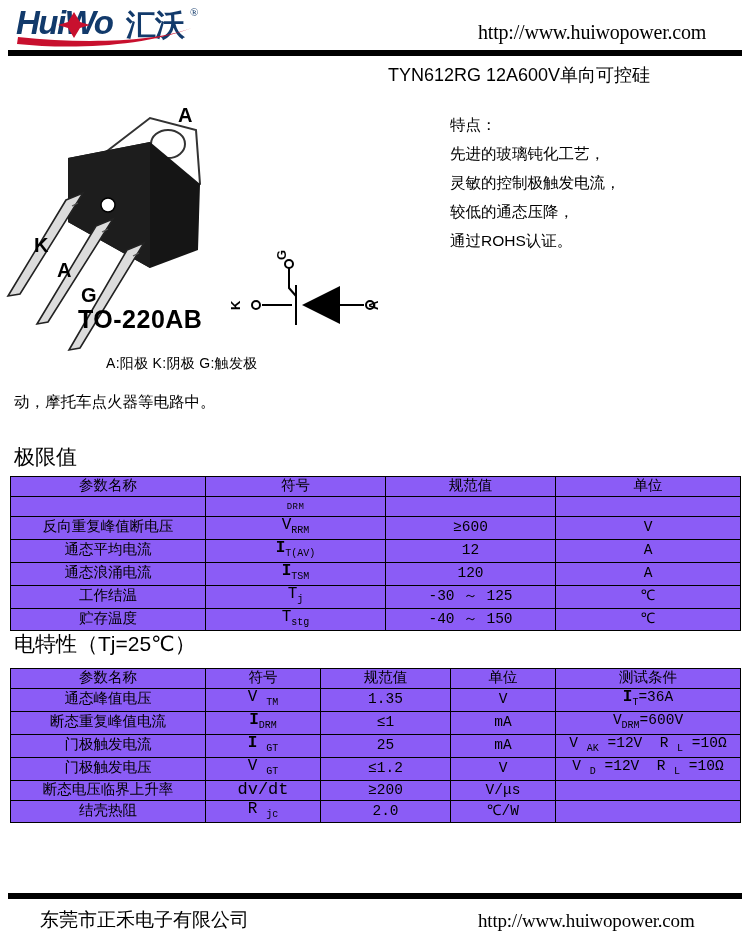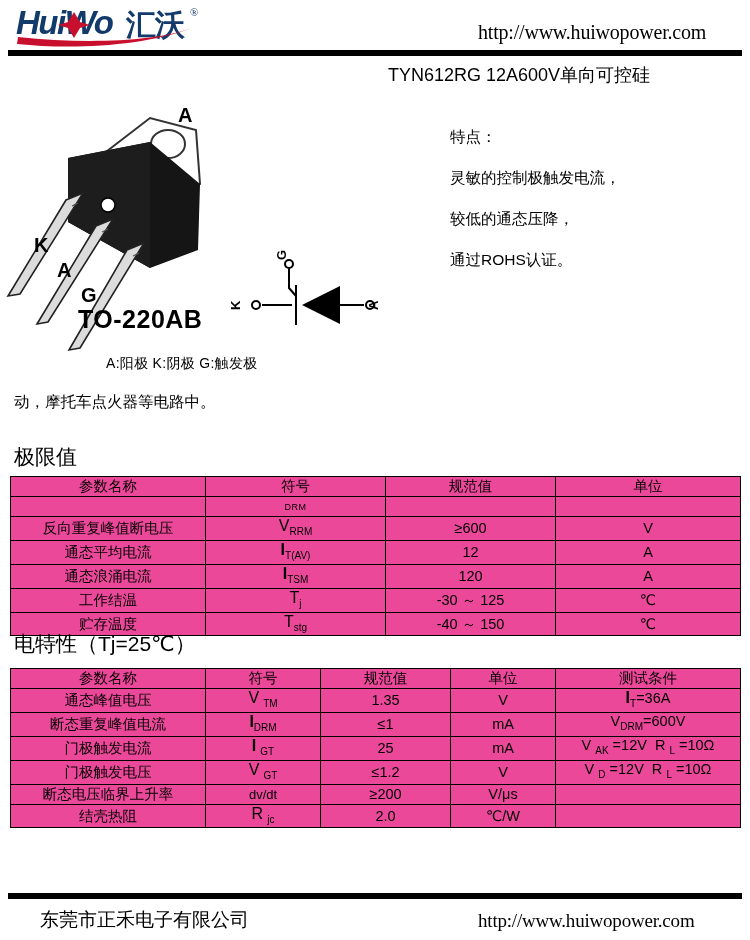--- a/index.html
+++ b/index.html
@@ -63,21 +63,20 @@
   .features {
     position: absolute;
     left: 450px;
     top: 110px;
     width: 296px;
   }
   .features div {
     font-size: 15.5px;
     line-height: 29px;
     white-space: nowrap;
-    margin-top: 12px;
   }
 
   
   .pkg-area {
     position: absolute;
     left: 0px;
     top: 100px;
     width: 420px;
     height: 260px;
   }
@@ -115,21 +114,22 @@
     white-space: nowrap;
   }
   #sec-limits { left: 14px; top: 443px; }
   #sec-elec   { left: 14px; top: 630px; }
 
   
   table.dt {
     position: absolute;
     border-collapse: collapse;
     table-layout: fixed;
-    background: #ec4899;
+    background: #8b5cf6;
+    font-family: Liberation Mono, monospace;
   }
   table.dt td {
     border: 1.4px solid #000;
     text-align: center;
     vertical-align: middle;
     font-size: 14.5px;
     padding: 0;
     height: 19px;
     line-height: 17px;
     white-space: nowrap;
@@ -185,20 +185,21 @@
       <text x="176" y="12" font-size="11" fill="#123a6b" font-family="Liberation Serif, serif">®</text>
     </svg>
   </div>
 
   <div class="header-url">http://www.huiwopower.com</div>
   <div class="header-rule"></div>
   <div class="doc-title">TYN612RG 12A600V单向可控硅</div>
 
   <div class="features">
     <div>特点：</div>
+    <div>先进的玻璃钝化工艺，</div>
     <div>灵敏的控制极触发电流，</div>
     <div>较低的通态压降，</div>
     <div>通过ROHS认证。</div>
   </div>
 
   <div class="pkg-area">
     <svg width="420" height="260" viewBox="0 0 420 260" xmlns="http://www.w3.org/2000/svg">
 
       <g>
         <path d="M98 58 L150 18 L196 30 L200 84 L152 108 Z" fill="#ffffff" stroke="#333" stroke-width="2"></path>
@@ -348,21 +349,21 @@
       </tr>
       <tr>
         <td>门极触发电压</td>
         <td><span style="font-size:16px">V</span>&nbsp;<span class="sub">GT</span></td>
         <td>≤1.2</td>
         <td>V</td>
         <td>V&nbsp;<span class="sub">D</span>&nbsp;=12V&nbsp;&nbsp;R&nbsp;<span class="sub">L</span>&nbsp;=10Ω</td>
       </tr>
       <tr>
         <td>断态电压临界上升率</td>
-        <td><span style="font-size:13px">dv/dt</span></td>
+        <td><span style="font-size:17px">dv/dt</span></td>
         <td>≥200</td>
         <td>V/μs</td>
         <td></td>
       </tr>
       <tr>
         <td>结壳热阻</td>
         <td><span style="font-size:16px">R</span>&nbsp;<span class="sub">jc</span></td>
         <td>2.0</td>
         <td>℃/W</td>
         <td></td>

